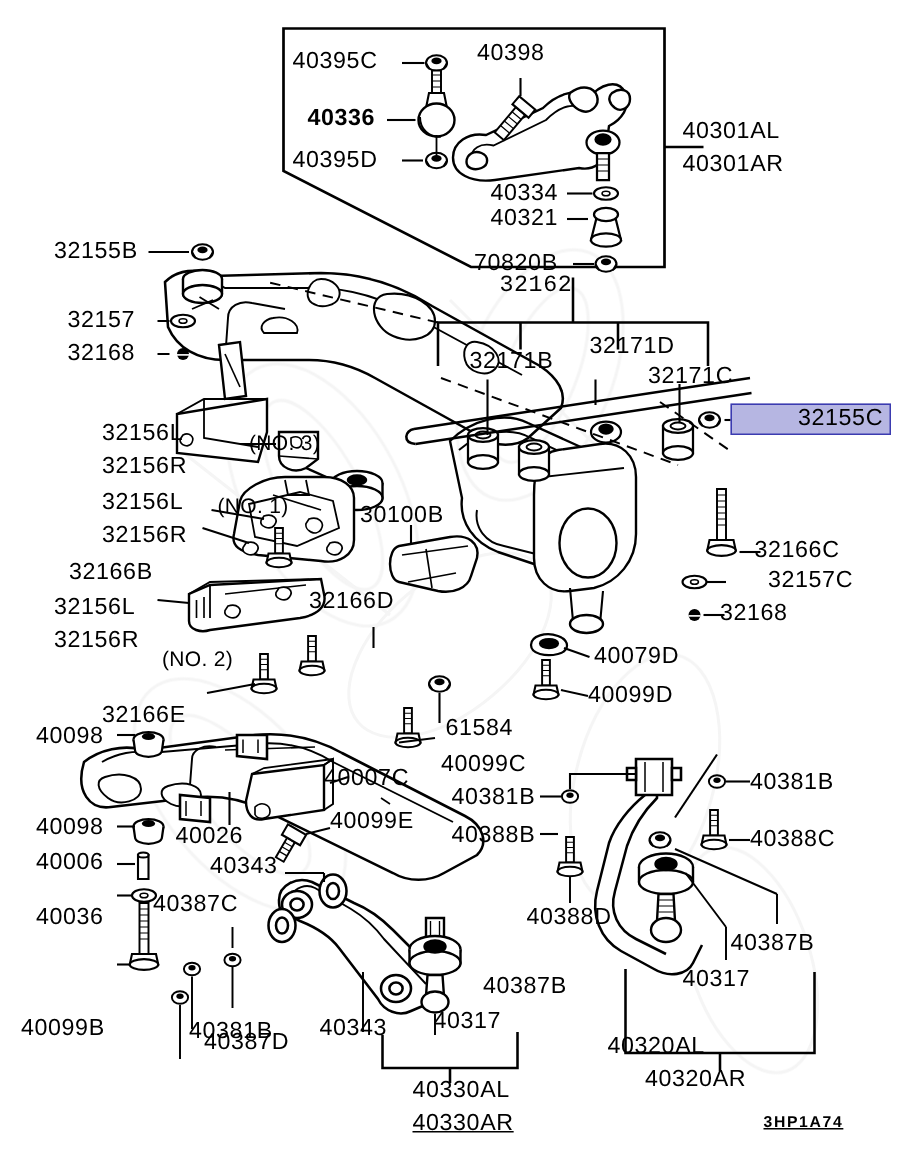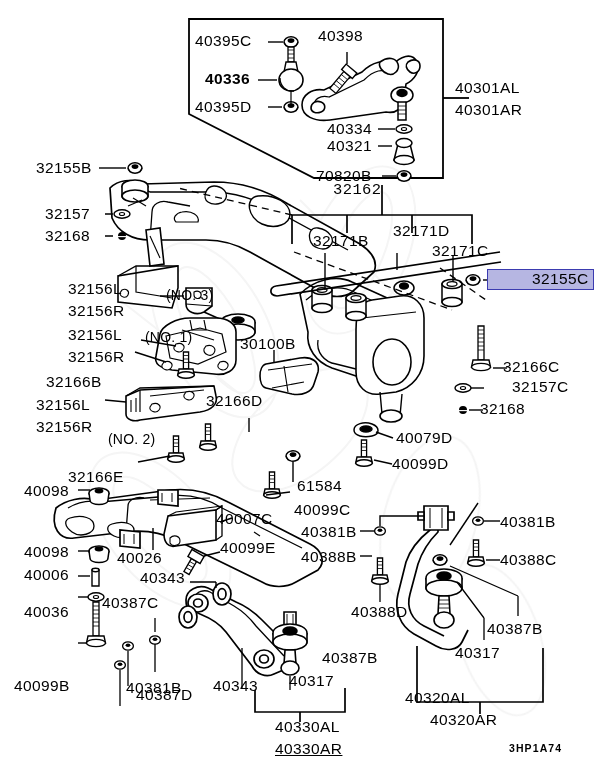--- a/index.html
+++ b/index.html
@@ -586,15 +586,15 @@
   <div class="lbl" style="left:301px; top:524px;">40381B</div>
   <div class="lbl" style="left:301px; top:549px;">40388B</div>
   <div class="lbl" style="left:500px; top:514px;">40381B</div>
   <div class="lbl" style="left:500px; top:552px;">40388C</div>
   <div class="lbl" style="left:351px; top:604px;">40388D</div>
   <div class="lbl" style="left:487px; top:621px;">40387B</div>
   <div class="lbl" style="left:455px; top:645px;">40317</div>
   <div class="lbl" style="left:405px; top:690px;">40320AL</div>
   <div class="lbl" style="left:430px; top:712px;">40320AR</div>
 
-  <div class="lbl code" style="left:509px; top:743px;">3HP1A74</div>
+  <div class="lbl code" style="left:509px; top:743px;text-decoration:underline;">3HP1A74</div>
 
 </div>
 
 </body></html>

